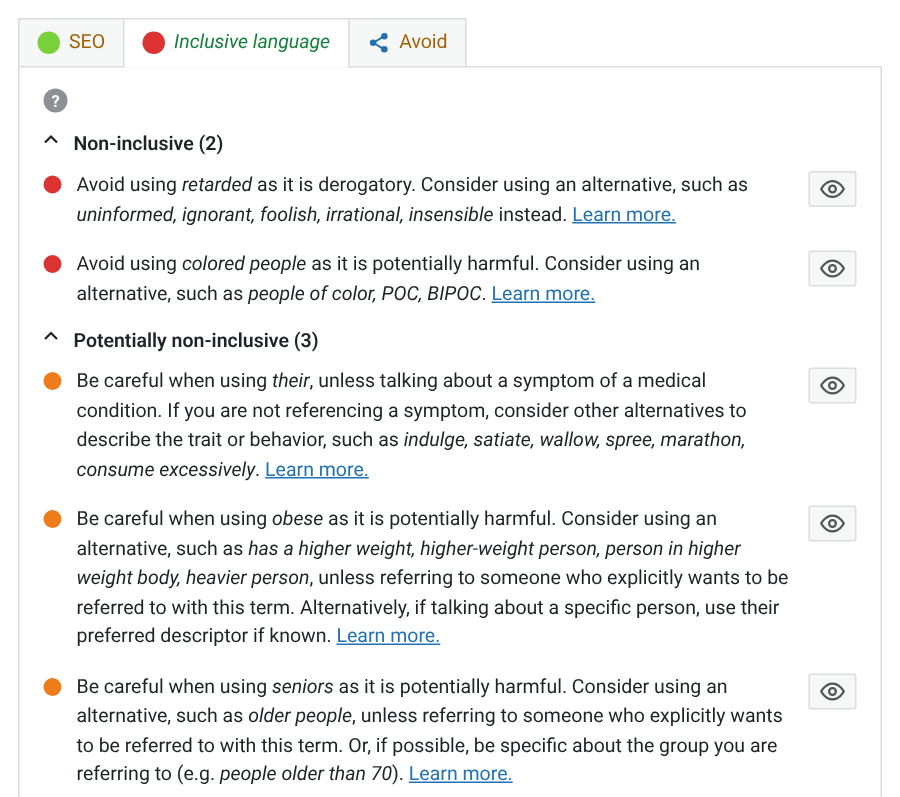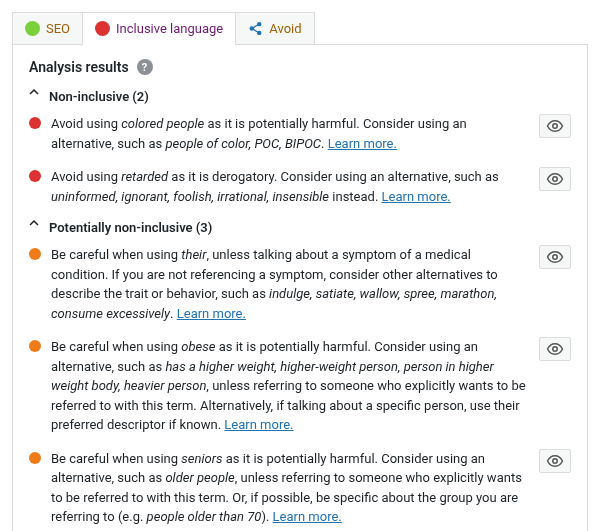--- a/index.html
+++ b/index.html
@@ -24,22 +24,23 @@
     border-bottom: none;
     background: #f6f7f7;
     cursor: pointer;
     margin-right: -1px;
     font-size: 13px;
     color: #a16207;
     position: relative;
   }
   .tab.active {
     background: #fff;
-    color: #701a75;
+    color: #15803d;
     z-index: 2;
+    font-style: italic;
   }
   .tab.active::after {
     content: "";
     position: absolute;
     left: 0; right: 0; bottom: -1px;
     height: 1px;
     background: #fff;
   }
   .tab-icon { width: 15px; height: 15px; display:inline-flex; align-items:center; justify-content:center; }
   .face { width: 15px; height: 15px; border-radius: 50%; display:block; }
@@ -143,50 +144,49 @@
         <line x1="8" y1="13" x2="16" y2="18"></line>
       </svg>
     </span>
     <span>Avoid</span>
   </div>
 </div>
 
 <div class="panel">
 
   <div class="results-header">
-    <span>Analysis results</span>
     <span class="help-icon">?</span>
   </div>
 
   <div class="group-header">
     <span class="chevron">
       <svg viewBox="0 0 10 10">
           <path d="M1 3 L5 7 L9 3" fill="none" stroke="#1d2327" stroke-width="1.5"></path>
         </svg>
     </span>
     <span>Non-inclusive (2)</span>
   </div>
 
   <div class="item">
     <span class="item-bullet bullet-red"></span>
     <div class="item-body">
+      <span>Avoid using </span><em>retarded</em><span> as it is derogatory. Consider using an alternative, such as </span><em>uninformed, ignorant, foolish, irrational, insensible</em><span> instead. </span><a class="learn-more">Learn more.</a>
+    </div>
+    <div class="eye-btn">
+      <svg viewBox="0 0 24 24" fill="none" stroke="#555" stroke-width="2">
+          <path d="M2 12s3.5-7 10-7 10 7 10 7-3.5 7-10 7S2 12 2 12z"></path>
+          <circle cx="12" cy="12" r="3"></circle>
+        </svg>
+    </div>
+  </div>
+
+  <div class="item">
+    <span class="item-bullet bullet-red"></span>
+    <div class="item-body">
       <span>Avoid using </span><em>colored people</em><span> as it is potentially harmful. Consider using an alternative, such as </span><em>people of color, POC, BIPOC</em><span>. </span><a class="learn-more">Learn more.</a>
-    </div>
-    <div class="eye-btn">
-      <svg viewBox="0 0 24 24" fill="none" stroke="#555" stroke-width="2">
-          <path d="M2 12s3.5-7 10-7 10 7 10 7-3.5 7-10 7S2 12 2 12z"></path>
-          <circle cx="12" cy="12" r="3"></circle>
-        </svg>
-    </div>
-  </div>
-
-  <div class="item">
-    <span class="item-bullet bullet-red"></span>
-    <div class="item-body">
-      <span>Avoid using </span><em>retarded</em><span> as it is derogatory. Consider using an alternative, such as </span><em>uninformed, ignorant, foolish, irrational, insensible</em><span> instead. </span><a class="learn-more">Learn more.</a>
     </div>
     <div class="eye-btn">
       <svg viewBox="0 0 24 24" fill="none" stroke="#555" stroke-width="2">
           <path d="M2 12s3.5-7 10-7 10 7 10 7-3.5 7-10 7S2 12 2 12z"></path>
           <circle cx="12" cy="12" r="3"></circle>
         </svg>
     </div>
   </div>
 
   <div class="group-header">

